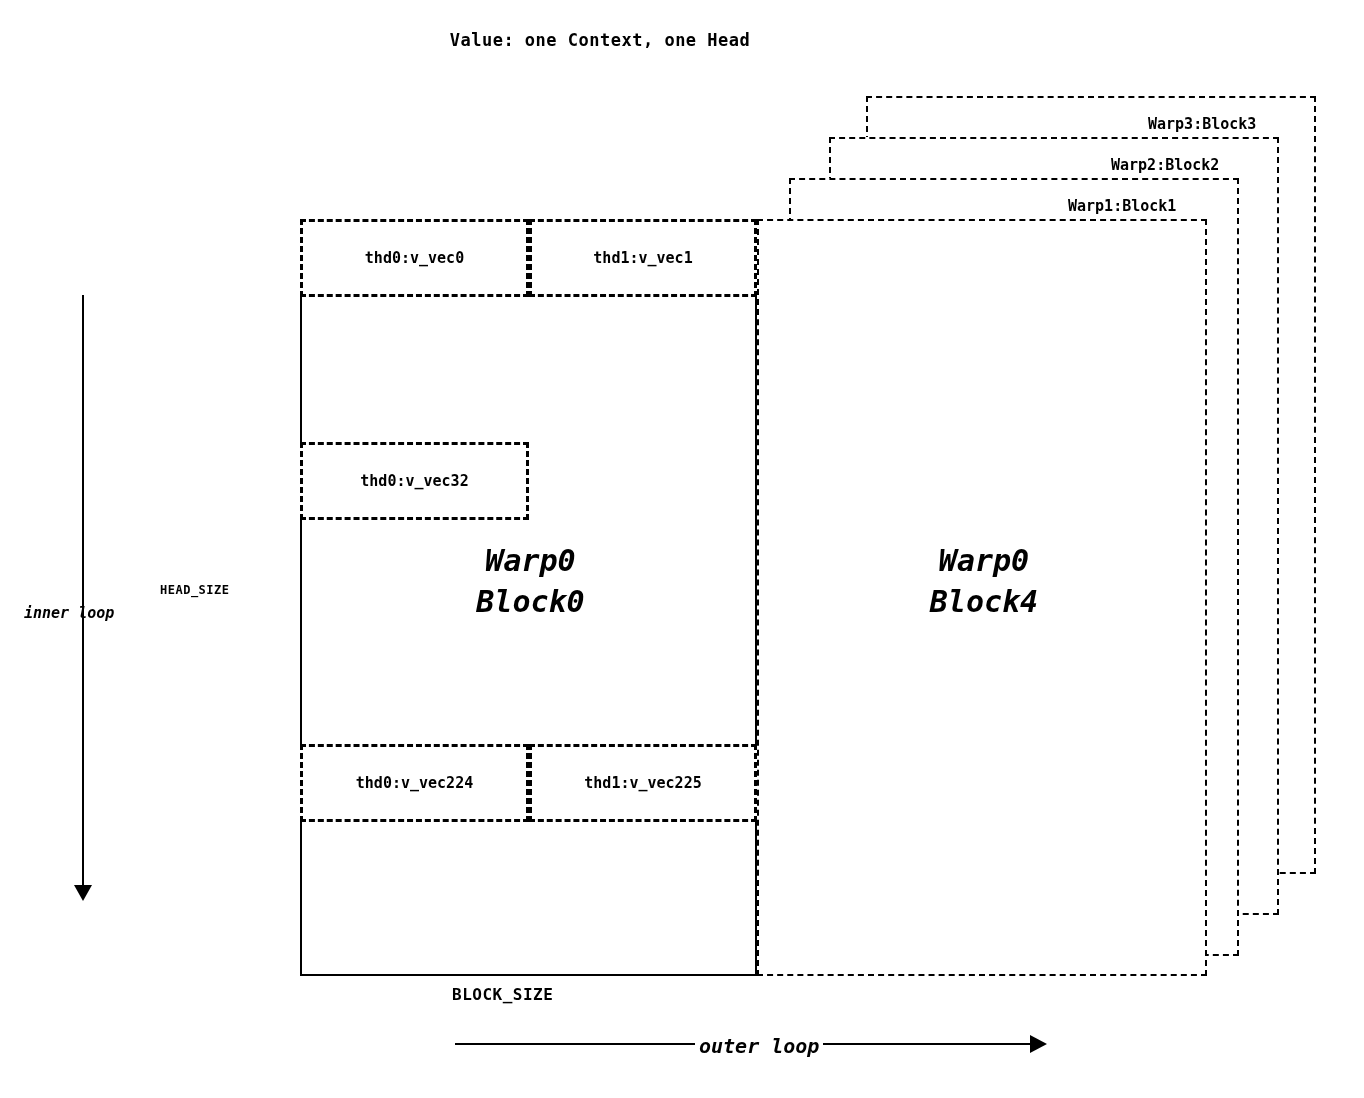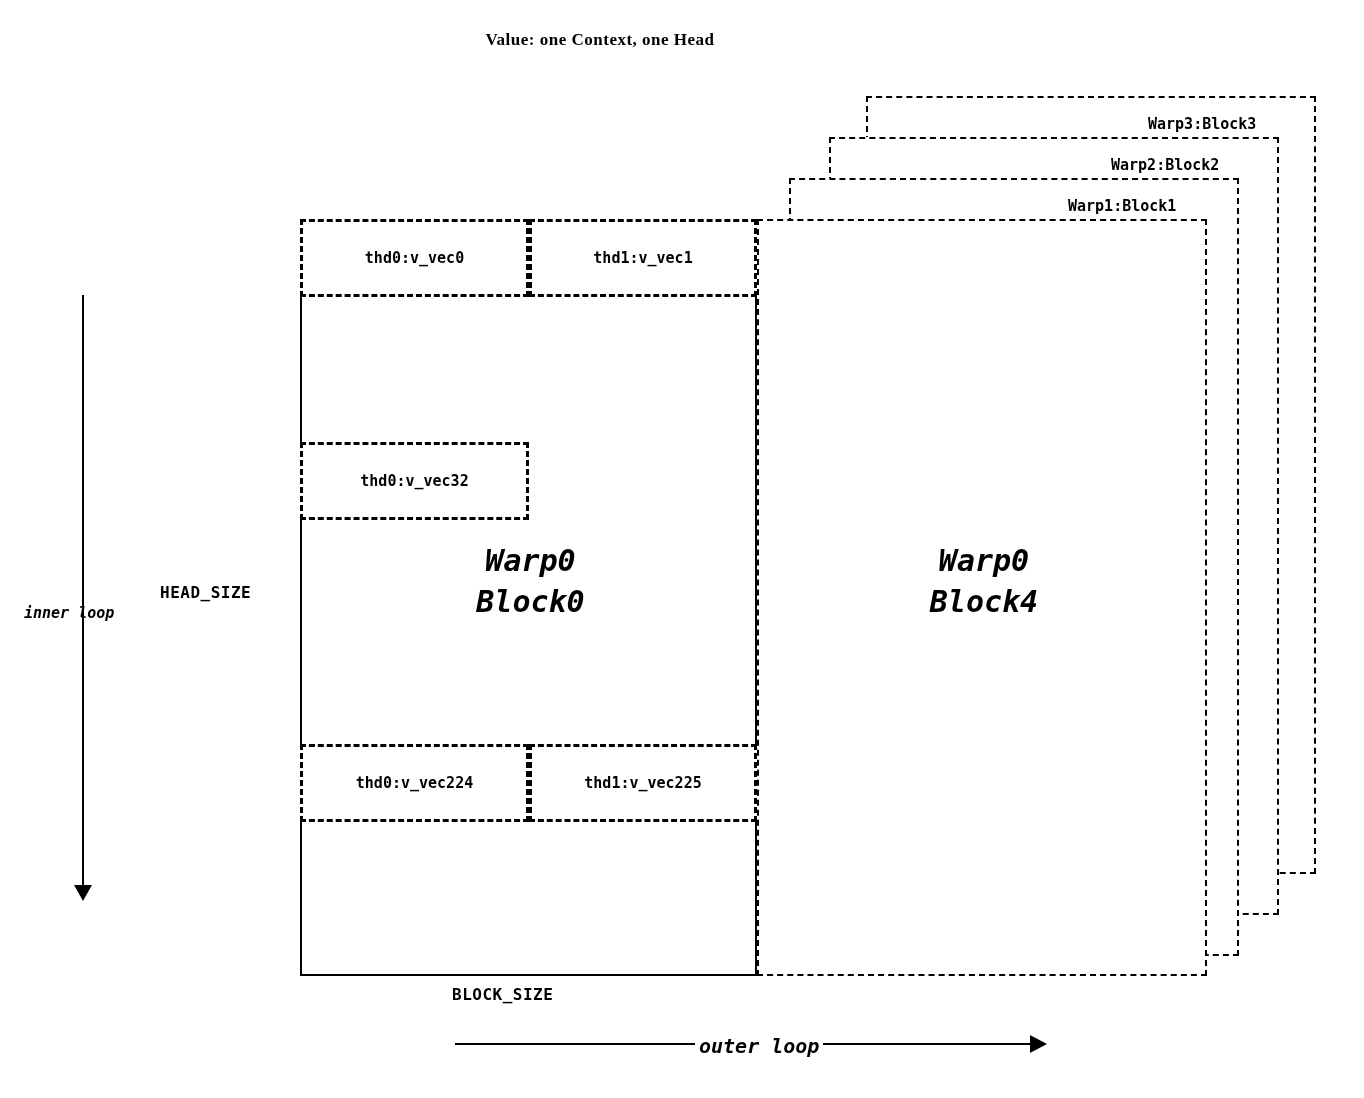--- a/index.html
+++ b/index.html
@@ -19,21 +19,20 @@
 
   .title {
     position: absolute;
     top: 30px;
     left: 0;
     width: 1200px;
     text-align: center;
     font-size: 17px;
     font-weight: bold;
     letter-spacing: 0.5px;
-    font-family: Liberation Serif, serif;
   }
 
   
   .stack-card {
     position: absolute;
     border: 2px dashed #000;
     background: #ffffff;
     box-sizing: border-box;
   }
   .stack-label {
@@ -131,21 +130,21 @@
     font-size: 15px;
     font-weight: bold;
     font-style: italic;
     white-space: nowrap;
     margin-top: 20px;
   }
   .head-size {
     position: absolute;
     left: 160px;
     top: 583px;
-    font-size: 16px;
+    font-size: 12px;
     font-weight: bold;
     letter-spacing: 0.5px;
     white-space: nowrap;
   }
   .block-size {
     position: absolute;
     left: 452px;
     top: 985px;
     font-size: 16px;
     font-weight: bold;

